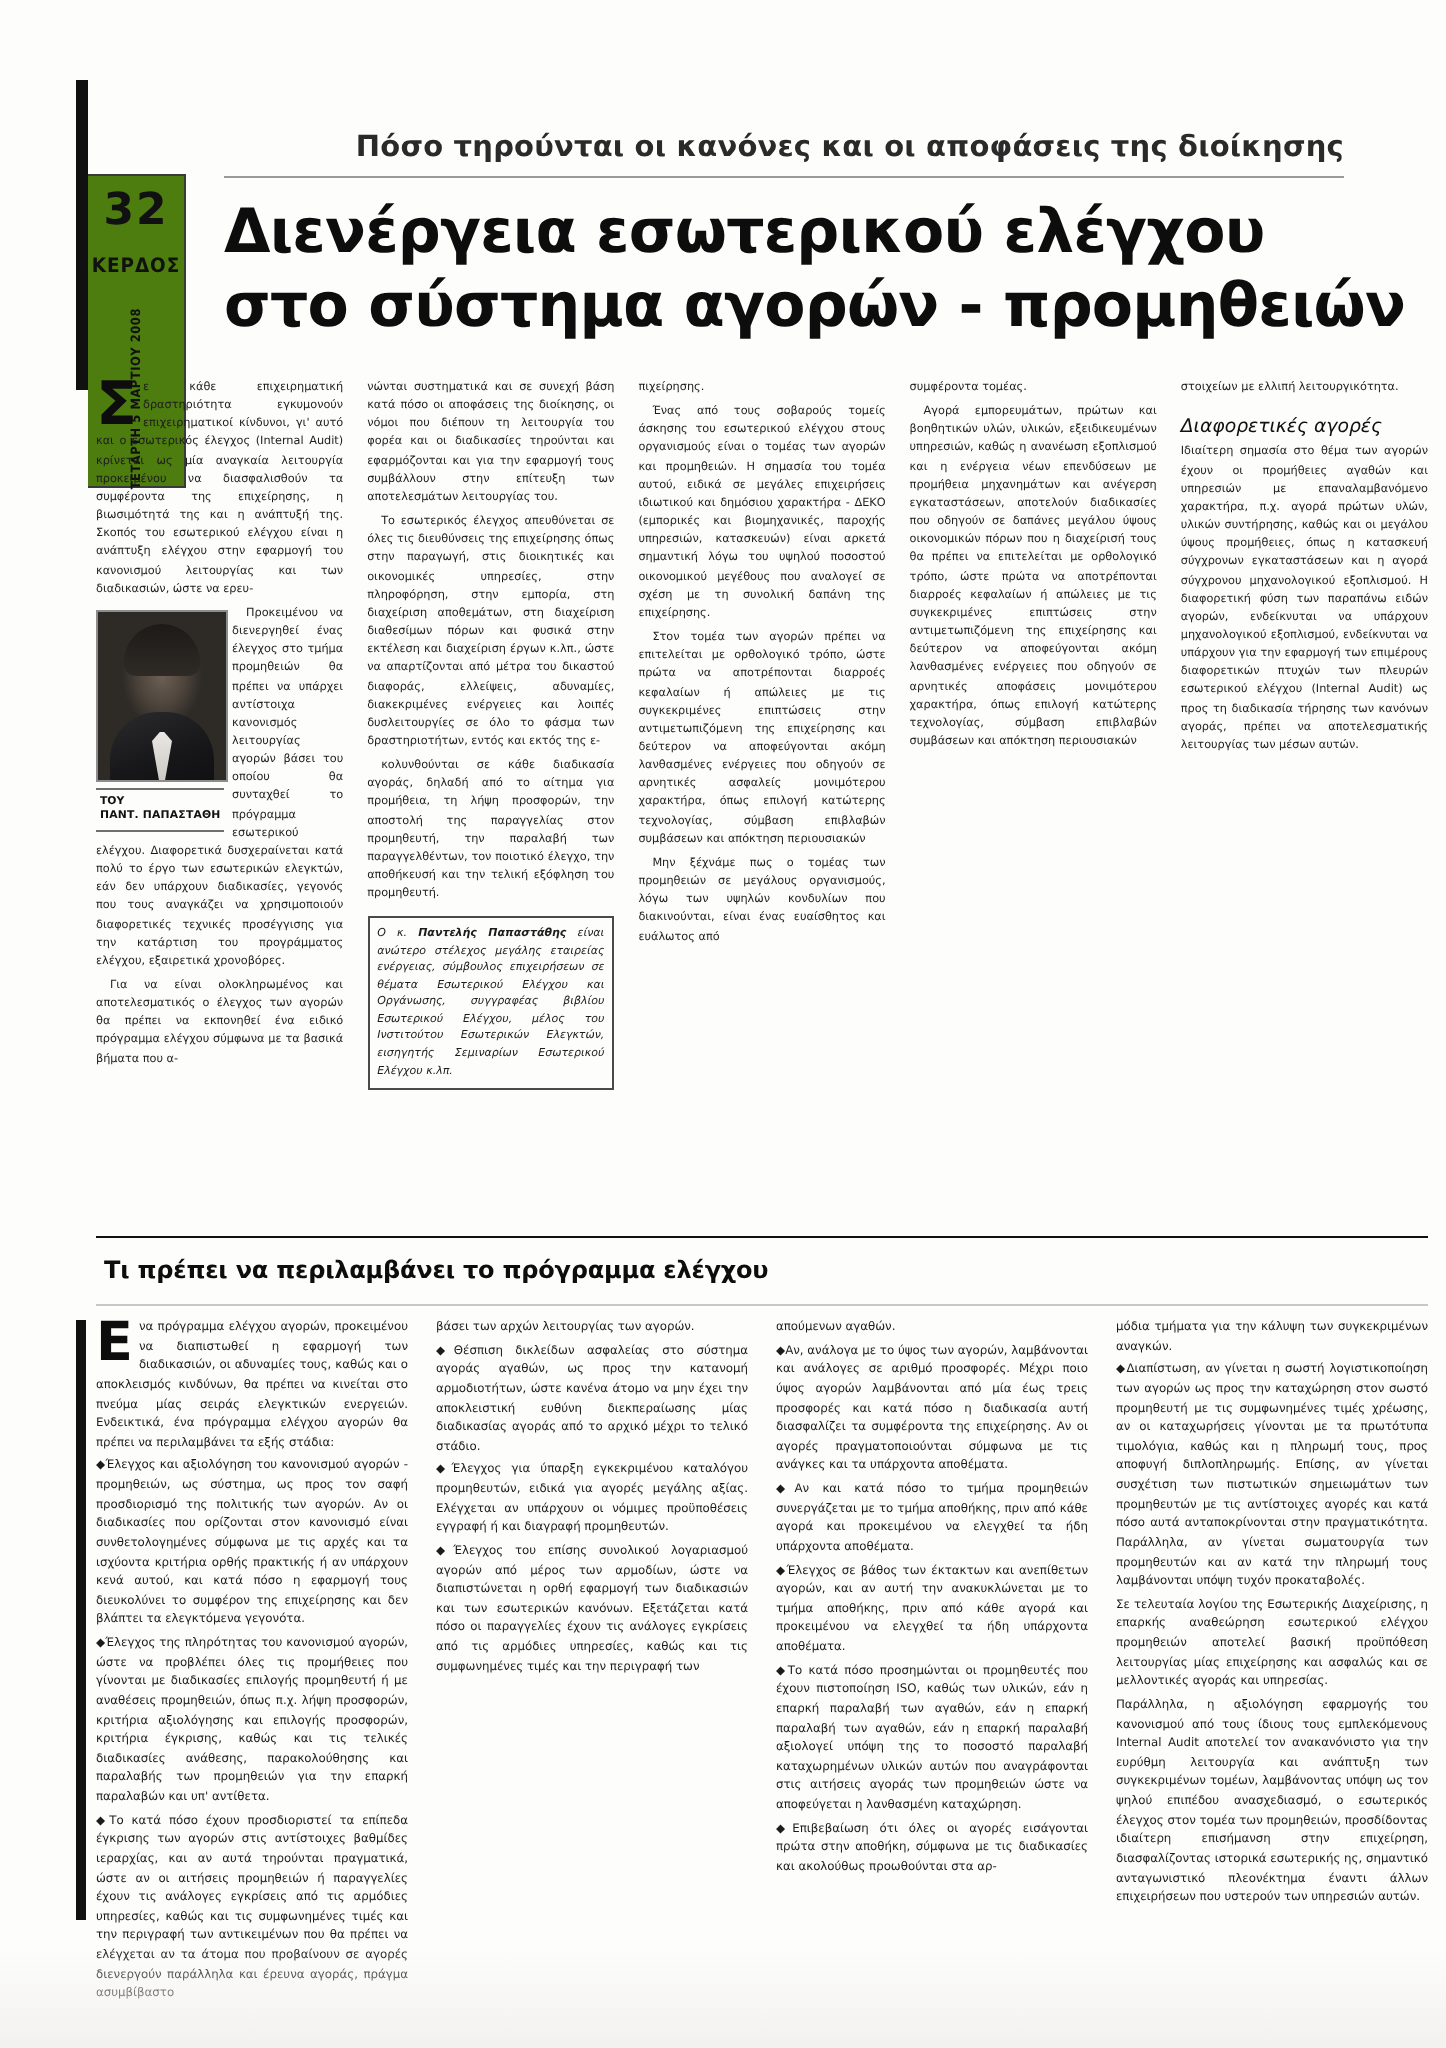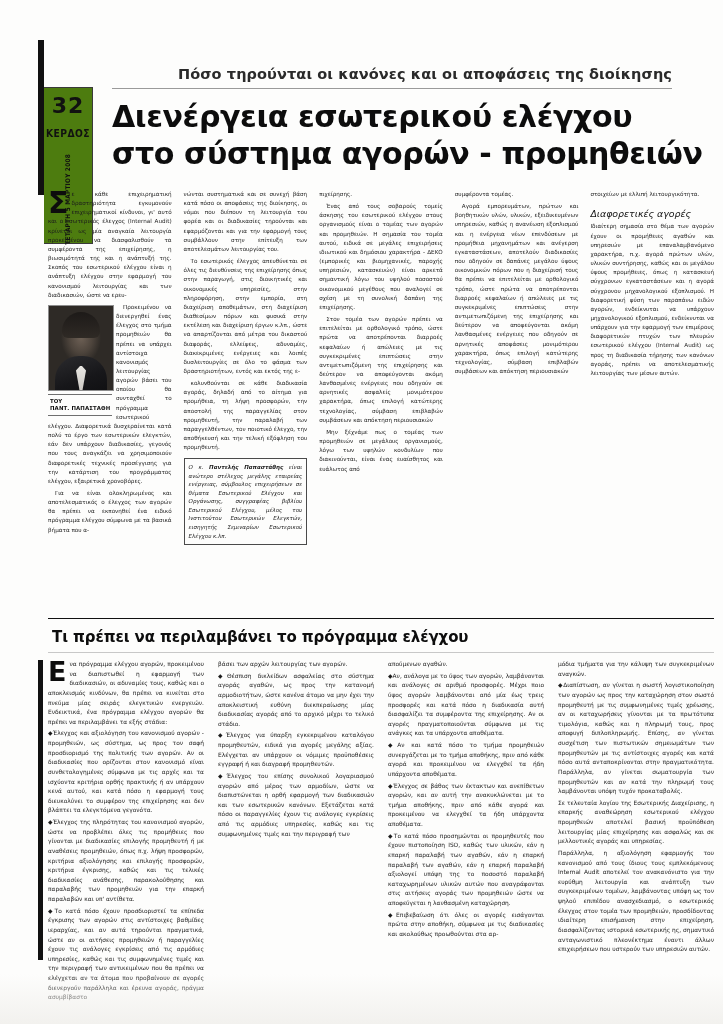--- a/index.html
+++ b/index.html
@@ -131,21 +131,21 @@
     text-align:justify;color:#1c1c1c;text-indent:0;
   }
   .biobox b{font-style:italic;font-weight:700;}
 
   
   .sec-rule{
     position:absolute;left:48px;top:618px;width:666px;height:1px;background:#111;
   }
   .sec-head{
     position:absolute;left:52px;top:628px;
-    font-weight:700;font-size:15px;color:#0d0d0d;letter-spacing:-.1px;
+    font-weight:700;font-size:12px;color:#0d0d0d;letter-spacing:-.1px;
   }
   .sec-rule2{
     position:absolute;left:48px;top:652px;width:666px;height:1px;background:#c8c8c8;
   }
 
   
   .bot-cols{
     position:absolute;left:48px;top:660px;width:666px;height:340px;
     display:grid;grid-template-columns:repeat(4,1fr);column-gap:14px;
   }

